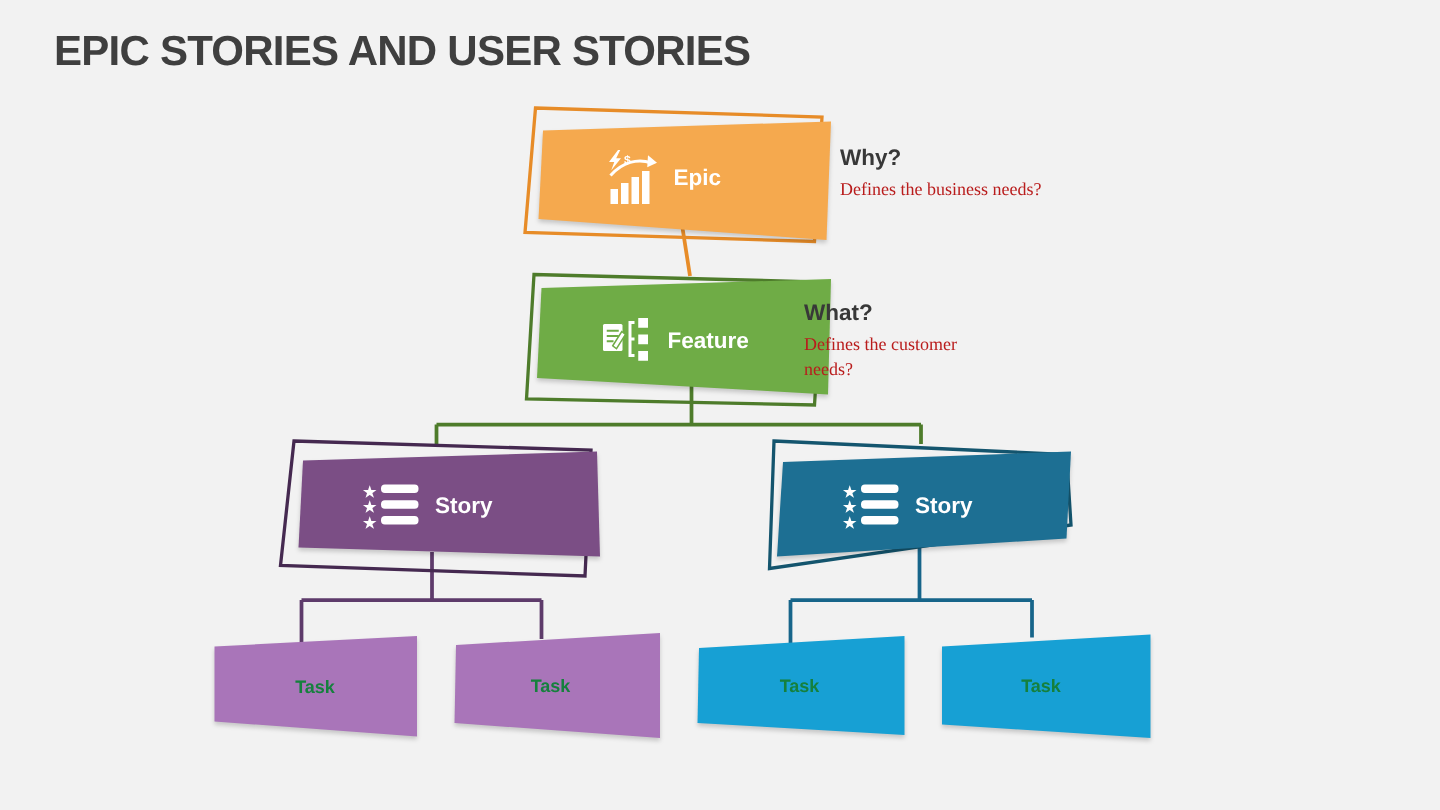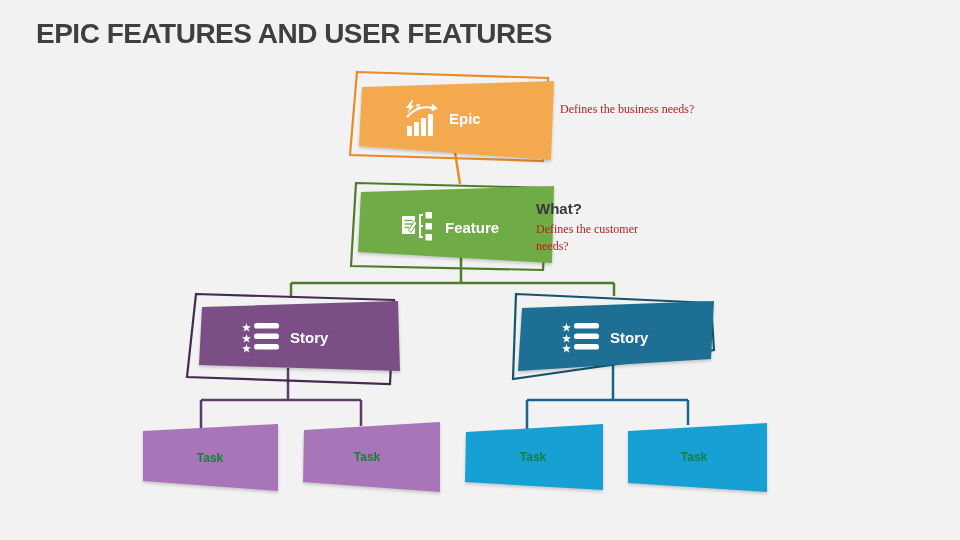--- a/index.html
+++ b/index.html
@@ -61,21 +61,21 @@
 
     <polygon points="516,294 711,303 714,350 513,379" fill="none" stroke-width="2.2" stroke="#14556E"></polygon>
     <polygon class="shadow" points="522,308 714,301 711,359 518,371" fill="#1D6F93"></polygon>
 
     <polygon class="shadow" points="143,431 278,424 278,491 143,481" fill="#A975B9"></polygon>
     <polygon class="shadow" points="304,430 440,422 440,492 303,482" fill="#A975B9"></polygon>
     <polygon class="shadow" points="466,432 603,424 603,490 465,482" fill="#17A0D4"></polygon>
     <polygon class="shadow" points="628,431 767,423 767,492 628,483" fill="#17A0D4"></polygon>
   </svg>
 
-  <div class="page-title">EPIC FEATURES AND USER FEATURES</div>
+  <div class="page-title">EPIC STORIES AND USER STORIES</div>
 
   <div class="node-label" style="left:403px; top:99px; height:38px;">
     <svg width="38" height="38" viewBox="0 0 38 38">
       <path d="M9,1 L3,9 H6.5 L4.5,14.5 L11,6.5 H7.8 L10.5,1 Z" fill="#fff"></path>
       <text x="13" y="10" font-size="8" font-weight="bold" fill="#fff">$</text>
       <path d="M4,18 C12,9 22,6.5 31,9.5" stroke="#fff" stroke-width="2" fill="none"></path>
       <polygon points="29,4.5 35,9.5 28.5,12.5" fill="#fff"></polygon>
       <rect x="4" y="27" width="5" height="10" fill="#fff"></rect>
       <rect x="11" y="23" width="5" height="14" fill="#fff"></rect>
       <rect x="18" y="19" width="5" height="18" fill="#fff"></rect>
@@ -130,20 +130,21 @@
     <span>Task</span>
   </div>
   <div class="task-label" style="left:466px; top:450px; width:134px;">
     <span>Task</span>
   </div>
   <div class="task-label" style="left:627px; top:450px; width:134px;">
     <span>Task</span>
   </div>
 
   <div class="annotation annotation-why" style="left:560px; top:97px;">
+    <div class="ann-heading">Why?</div>
     <div class="ann-body">Defines the business needs?</div>
   </div>
 
   <div class="annotation annotation-what" style="left:536px; top:200px;">
     <div class="ann-heading">What?</div>
     <div class="ann-body">Defines the customer needs?</div>
   </div>
 
 
 </div>

